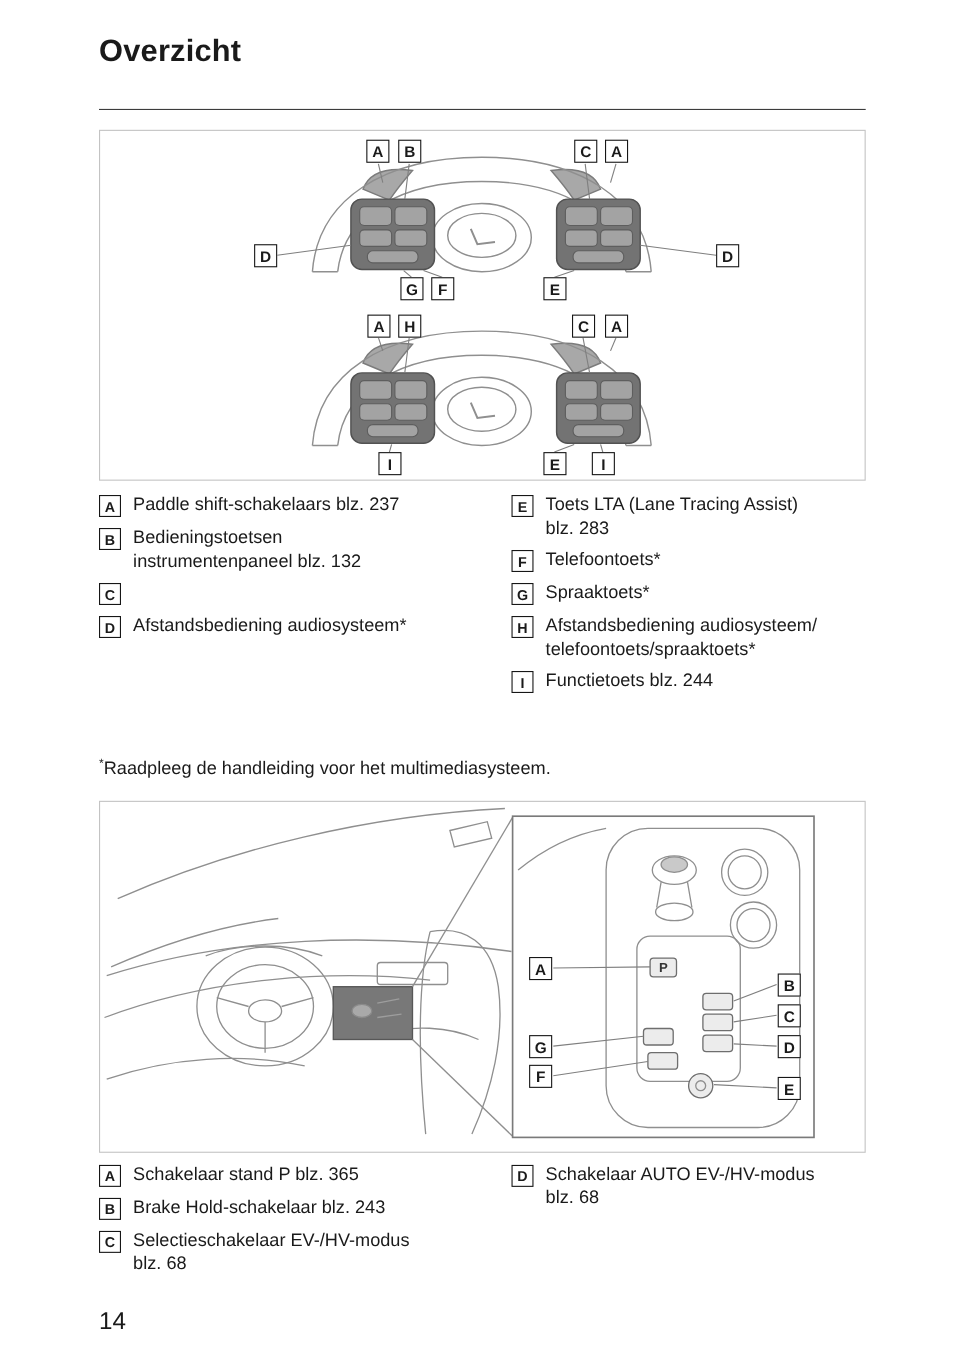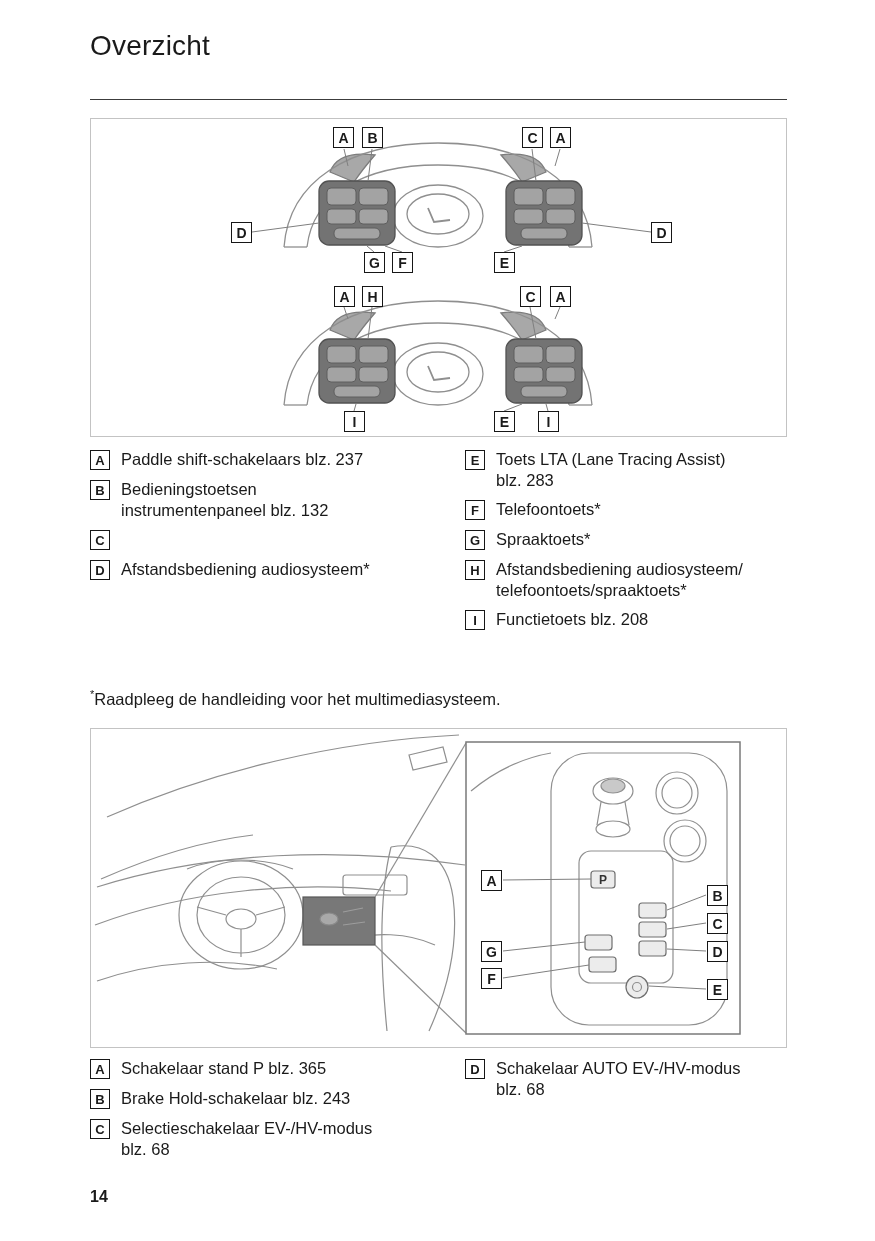--- a/index.html
+++ b/index.html
@@ -4,21 +4,21 @@
 <style>
   * { margin:0; padding:0; box-sizing:border-box; }
   html,body { background:#ffffff; }
   body {
     width:875px; height:1241px; position:relative;
     font-family:"Liberation Sans", sans-serif; color:#1a1a1a;
     overflow:hidden;
   }
   .page { position:absolute; inset:0; background:#fff; }
 
-  .title { position:absolute; left:90px; top:30px; font-size:28px; font-weight:normal; letter-spacing:.2px; }
+  .title { position:absolute; left:90px; top:30px; font-size:28px; font-weight:bold; letter-spacing:.2px; }
   .rule  { position:absolute; left:90px; top:99px; width:697px; height:1px; background:#3c3c3c; }
 
   .fig { position:absolute; left:90px; width:697px; border:1px solid #c3c3c3; background:#fff; }
   .fig1 { top:118px; height:319px; }
   .fig2 { top:728px; height:320px; }
   .fig svg { position:absolute; left:0; top:0; display:block; }
 
   .callout {
     position:absolute; width:21px; height:21px; background:#fff;
     border:1.5px solid #161616; display:flex; align-items:center; justify-content:center;
@@ -35,21 +35,21 @@
   .key {
     flex:0 0 auto; width:20px; height:20px; border:1.5px solid #161616;
     display:flex; align-items:center; justify-content:center;
     font-size:13px; font-weight:bold; margin-top:1px;
   }
   .txt { font-size:16.5px; line-height:20.5px; white-space:pre-line; }
 
   .footnote { position:absolute; left:90px; top:688px; font-size:16.5px; }
   .footnote sup { font-size:11px; vertical-align:super; }
 
-  .page-number { position:absolute; left:90px; top:1188px; font-size:16px; font-weight:bold; }
+  .page-number { position:absolute; left:90px; top:1188px; font-size:22px; font-weight:normal; }
 </style>
 </head>
 <body>
 
 <div class="page">
 
   <h1 class="title">Overzicht</h1>
   <div class="rule"></div>
 
   <figure class="fig fig1">
@@ -151,21 +151,21 @@
         <span class="key">G</span>
         <span class="txt">Spraaktoets*</span>
       </div>
       <div class="legend-item">
         <span class="key">H</span>
         <span class="txt">Afstandsbediening audiosysteem/
 telefoontoets/spraaktoets*</span>
       </div>
       <div class="legend-item">
         <span class="key">I</span>
-        <span class="txt">Functietoets blz. 208</span>
+        <span class="txt">Functietoets blz. 244</span>
       </div>
     </div>
   </div>
 
   <p class="footnote"><sup>*</sup><span>Raadpleeg de handleiding voor het multimediasysteem.</span></p>
 
   <figure class="fig fig2">
     <svg viewBox="0 0 695 318" width="695" height="318">
       <g fill="none" stroke="#8f8f8f" stroke-width="1.2">
         <path d="M16,88 C120,42 245,12 368,6"></path>

